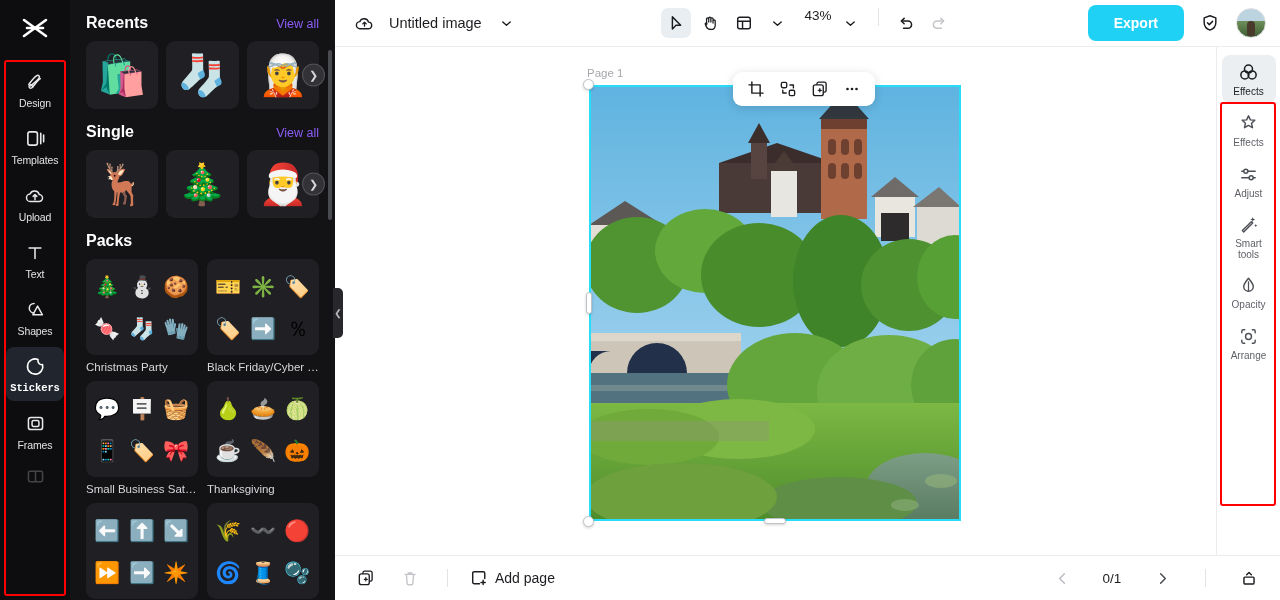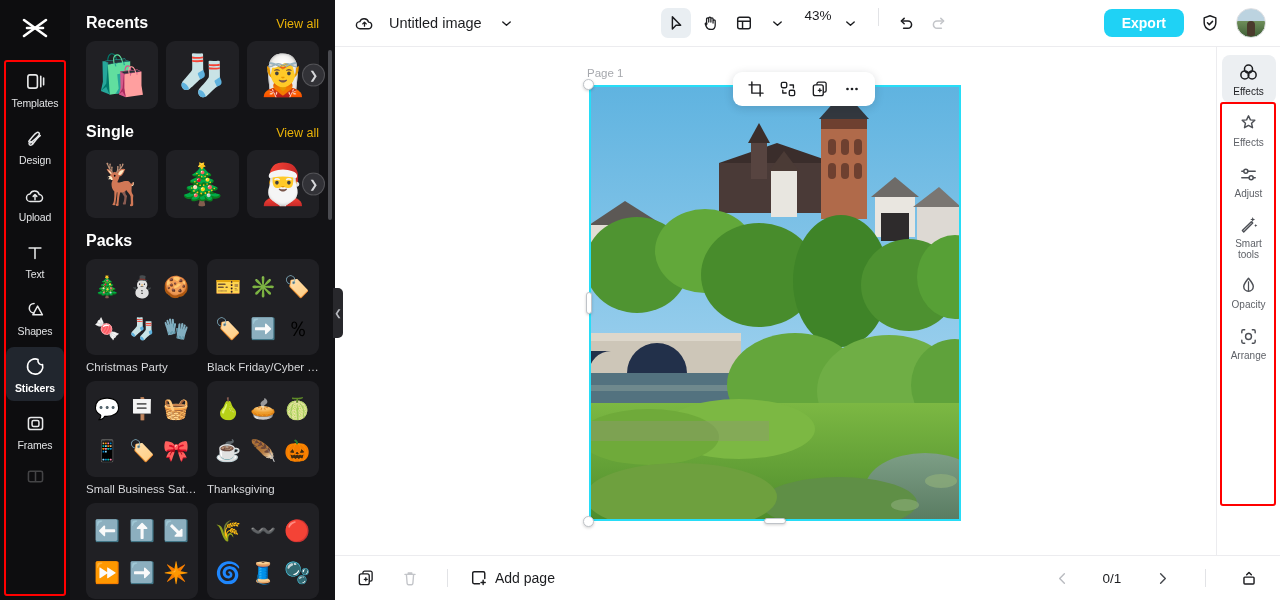--- a/index.html
+++ b/index.html
@@ -30,35 +30,35 @@
     width: 58px; height: 54px; margin-bottom: 3px;
     display: flex; flex-direction: column; align-items: center; justify-content: center;
     border-radius: 8px; cursor: pointer; color: #e8e9ea;
   }
   .nav-item.active { background: #21262e; }
   .nav-item .ni-ico { height: 24px; display: flex; align-items: center; justify-content: center; }
   .nav-item .ni-lbl {
     font-size: 10.5px; margin-top: 3px; letter-spacing: -0.1px;
     white-space: nowrap; color: #e2e3e5;
   }
-  .nav-item.active .ni-lbl { font-weight: bold; color: #ffffff; }
+  .nav-item.active .ni-lbl { font-weight: bold; color: #ffffff; font-family: Liberation Mono, monospace; }
   .nav-item.partial { opacity: 0.25; height: 30px; overflow: hidden; align-self: center; }
 
   
   .sticker-panel {
     width: 265px; flex: 0 0 265px; height: 600px;
     background: #131316; position: relative; overflow: hidden;
   }
   .sp-scroll { position: absolute; inset: 0; padding: 0 16px; overflow: hidden; }
   .sp-head {
     display: flex; align-items: baseline; justify-content: space-between;
     padding-top: 14px; padding-bottom: 9px;
   }
   .sp-title { font-size: 16px; font-weight: bold; color: #ffffff; }
-  .sp-viewall { font-size: 12.5px; color: #eab308; cursor: pointer; }
+  .sp-viewall { font-size: 12.5px; color: #8b5cf6; cursor: pointer; }
   .row3 { display: flex; gap: 8px; position: relative; }
   .tile {
     width: 75px; height: 68px; border-radius: 9px; background: #202024;
     display: flex; align-items: center; justify-content: center;
     font-size: 40px; line-height: 1; cursor: pointer; overflow: hidden;
   }
   .carousel-next {
     position: absolute; right: -6px; top: 50%; transform: translateY(-50%);
     width: 23px; height: 23px; border-radius: 50%;
     background: rgba(52,52,58,0.92); border: 1px solid rgba(255,255,255,0.16);
@@ -104,21 +104,21 @@
     cursor: pointer; color: #1c1d20; background: transparent; border: none;
   }
   .icon-btn.sel { background: #e9eef2; }
   .icon-btn.dim { color: #c3c5c9; cursor: default; }
   .tb-center { position: absolute; left: 50%; transform: translateX(-50%); display: flex; gap: 4px; }
   .zoom-val { font-size: 13.5px; color: #1c1d20; margin-left: 8px; }
   .vline { width: 1px; height: 18px; background: #e2e3e6; margin: 0 8px; }
   .tb-right { margin-left: auto; display: flex; align-items: center; gap: 11px; }
   .export-btn {
     background: #1fd2f5; color: #ffffff; font-weight: bold; font-size: 14px;
-    border: none; border-radius: 8px; height: 28px; padding: 0 18px; cursor: pointer;
+    border: none; border-radius: 8px; height: 36px; padding: 0 26px; cursor: pointer;
     font-family: "Liberation Sans", sans-serif;
   }
   .avatar {
     width: 30px; height: 30px; border-radius: 50%; cursor: pointer;
     border: 1px solid #dfe0e3; overflow: hidden; position: relative;
     background: linear-gradient(#bcd3e0 0%, #bcd3e0 42%, #6f8f5a 42%, #3e5e36 100%);
   }
   .avatar::after {
     content:""; position:absolute; left:50%; top:44%; transform:translateX(-50%);
     width:8px; height:15px; border-radius:4px 4px 2px 2px; background:#4a3a2c;
@@ -189,36 +189,36 @@
         <path d="M24 3 L2 19" stroke="#fff" stroke-width="2.6" stroke-linecap="round"></path>
         <path d="M5 11 H21" stroke="#fff" stroke-width="2.6" stroke-linecap="round"></path>
       </svg>
     </div>
     <div class="nav-red-outline"></div>
     <div class="nav-items">
 
       <div class="nav-item">
         <span class="ni-ico">
           <svg width="21" height="21" viewBox="0 0 22 22" fill="none">
-            <rect x="3" y="4" width="10" height="14" rx="2.2" stroke="#e8e9ea" stroke-width="1.7"></rect>
-            <path d="M16.5 5.5v11M19.5 7.5v7" stroke="#e8e9ea" stroke-width="1.7" stroke-linecap="round"></path>
-          </svg>
-        </span>
-        <span class="ni-lbl">Templates</span>
-      </div>
-
-      <div class="nav-item">
-        <span class="ni-ico">
-          <svg width="21" height="21" viewBox="0 0 22 22" fill="none">
             <path d="M4 14c3-4 5-7 8-9 2-1.4 4 .6 2.6 2.6-2 3-5 5-9 8" stroke="#e8e9ea" stroke-width="1.6" stroke-linecap="round"></path>
             <path d="M8 17c3-4 5-7 8-9" stroke="#e8e9ea" stroke-width="1.6" stroke-linecap="round"></path>
             <circle cx="6" cy="16.2" r="1.8" stroke="#e8e9ea" stroke-width="1.5"></circle>
           </svg>
         </span>
         <span class="ni-lbl">Design</span>
+      </div>
+
+      <div class="nav-item">
+        <span class="ni-ico">
+          <svg width="21" height="21" viewBox="0 0 22 22" fill="none">
+            <rect x="3" y="4" width="10" height="14" rx="2.2" stroke="#e8e9ea" stroke-width="1.7"></rect>
+            <path d="M16.5 5.5v11M19.5 7.5v7" stroke="#e8e9ea" stroke-width="1.7" stroke-linecap="round"></path>
+          </svg>
+        </span>
+        <span class="ni-lbl">Templates</span>
       </div>
 
       <div class="nav-item">
         <span class="ni-ico">
           <svg width="22" height="20" viewBox="0 0 24 20" fill="none">
             <path d="M7 16h9.2a3.8 3.8 0 0 0 .4-7.6A5.3 5.3 0 0 0 6.6 7.9 3.9 3.9 0 0 0 7 16z" stroke="#e8e9ea" stroke-width="1.6" stroke-linejoin="round"></path>
             <path d="M12 14V8.4M12 8.4l-2 2M12 8.4l2 2" stroke="#e8e9ea" stroke-width="1.6" stroke-linecap="round" stroke-linejoin="round"></path>
           </svg>
         </span>
         <span class="ni-lbl">Upload</span>

